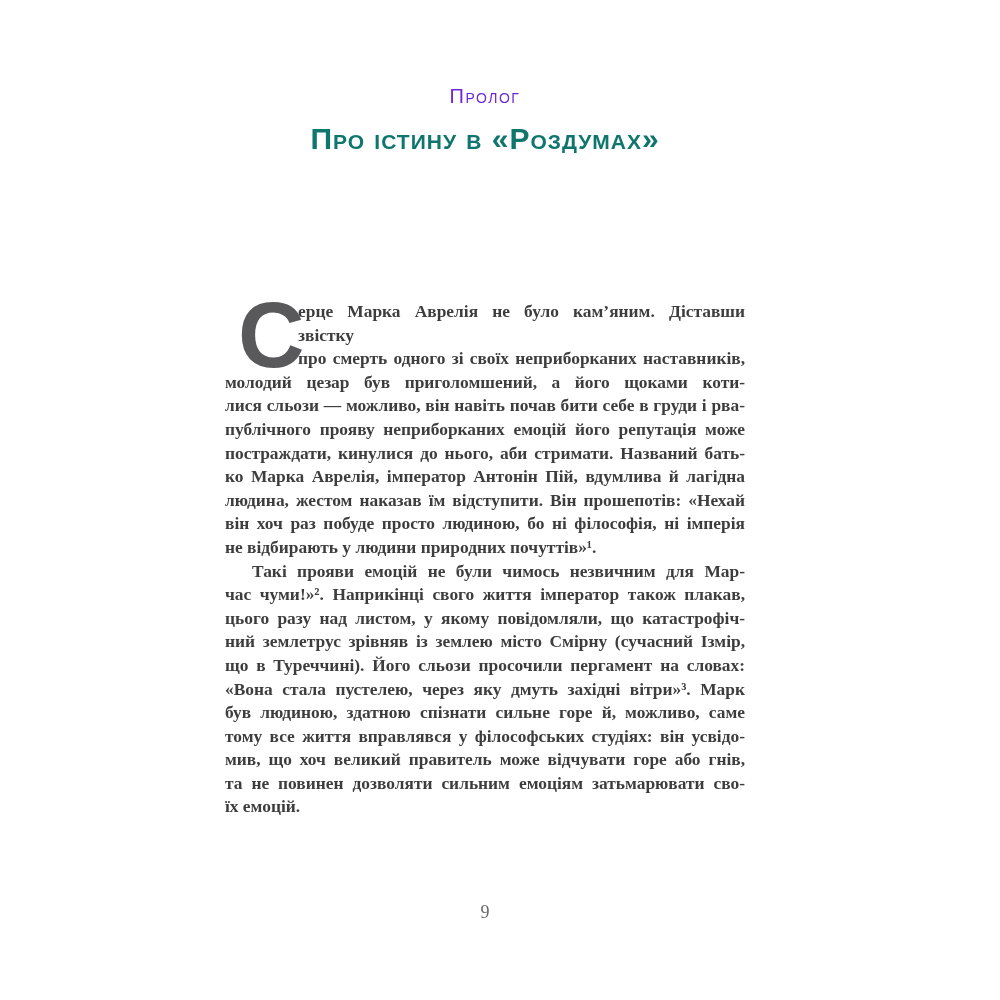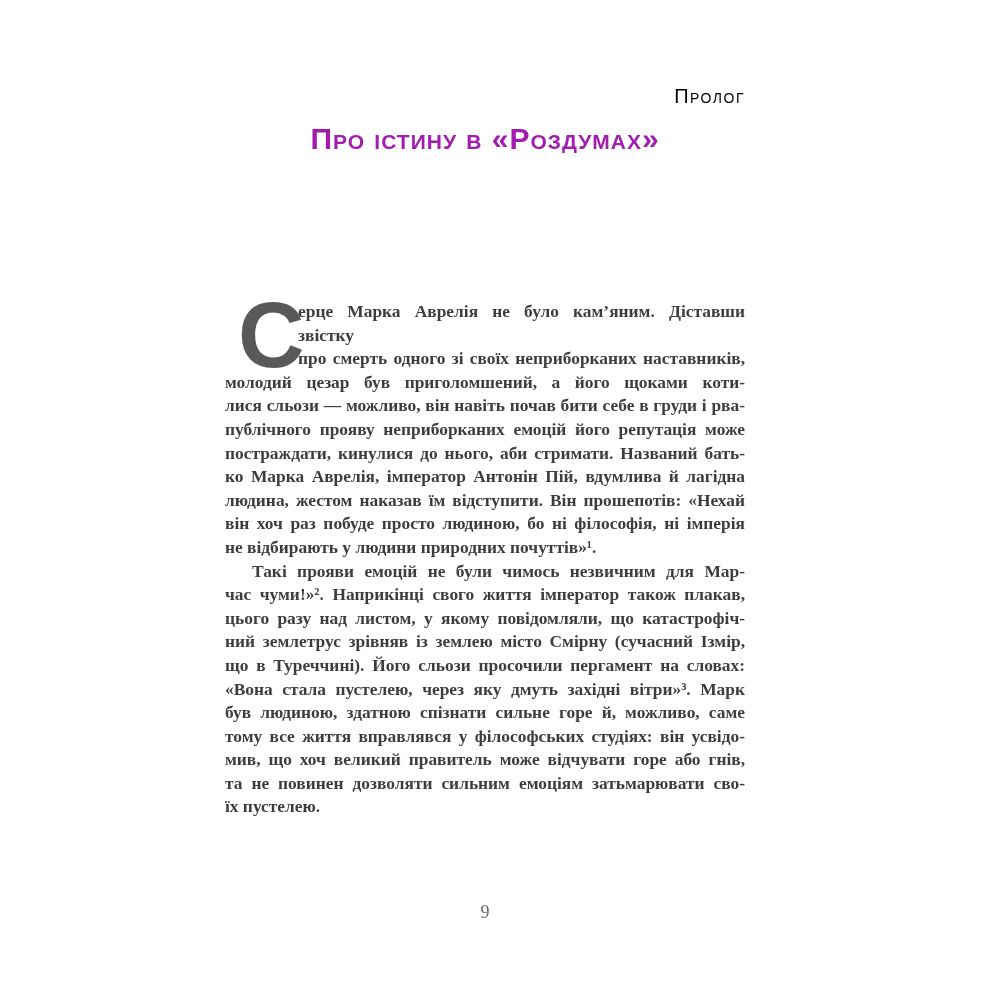--- a/index.html
+++ b/index.html
@@ -27,34 +27,33 @@
     text-align: center;
     font-family: "Liberation Sans", sans-serif;
   }
 
   .kicker {
     font-size: 20px;
     line-height: 24px;
     font-variant: small-caps;
     font-variant-caps: small-caps;
     letter-spacing: 1.5px;
-    color: #000000;
+    color: #6d28d9;
     font-weight: 400;
-    text-align: right;
   }
 
   .title {
     margin-top: 14px;
     font-size: 30px;
     line-height: 34px;
     font-weight: 700;
     font-variant: small-caps;
     font-variant-caps: small-caps;
     letter-spacing: 1px;
-    color: #a21caf;
+    color: #0f766e;
   }
 
   
   .bodytext {
     position: absolute;
     left: 225px;
     top: 300px;
     width: 520px;
     font-size: 17.4px;
     line-height: 23.6px;
@@ -132,21 +131,21 @@
       <div class="line indent">Такі прояви емоцій не були чимось незвичним для Мар-</div>
       <div class="line">час чуми!»². Наприкінці свого життя імператор також плакав,</div>
       <div class="line">цього разу над листом, у якому повідомляли, що катастрофіч-</div>
       <div class="line">ний землетрус зрівняв із землею місто Смірну (сучасний Ізмір,</div>
       <div class="line">що в Туреччині). Його сльози просочили пергамент на словах:</div>
       <div class="line">«Вона стала пустелею, через яку дмуть західні вітри»³. Марк</div>
       <div class="line">був людиною, здатною спізнати сильне горе й, можливо, саме</div>
       <div class="line">тому все життя вправлявся у філософських студіях: він усвідо-</div>
       <div class="line">мив, що хоч великий правитель може відчувати горе або гнів,</div>
       <div class="line">та не повинен дозволяти сильним емоціям затьмарювати сво-</div>
-      <div class="line last">їх пустелею.</div>
+      <div class="line last">їх емоцій.</div>
     </section>
 
   </main>
 
   <footer>
     <div class="folio">9</div>
   </footer>
 
 </div>
 

